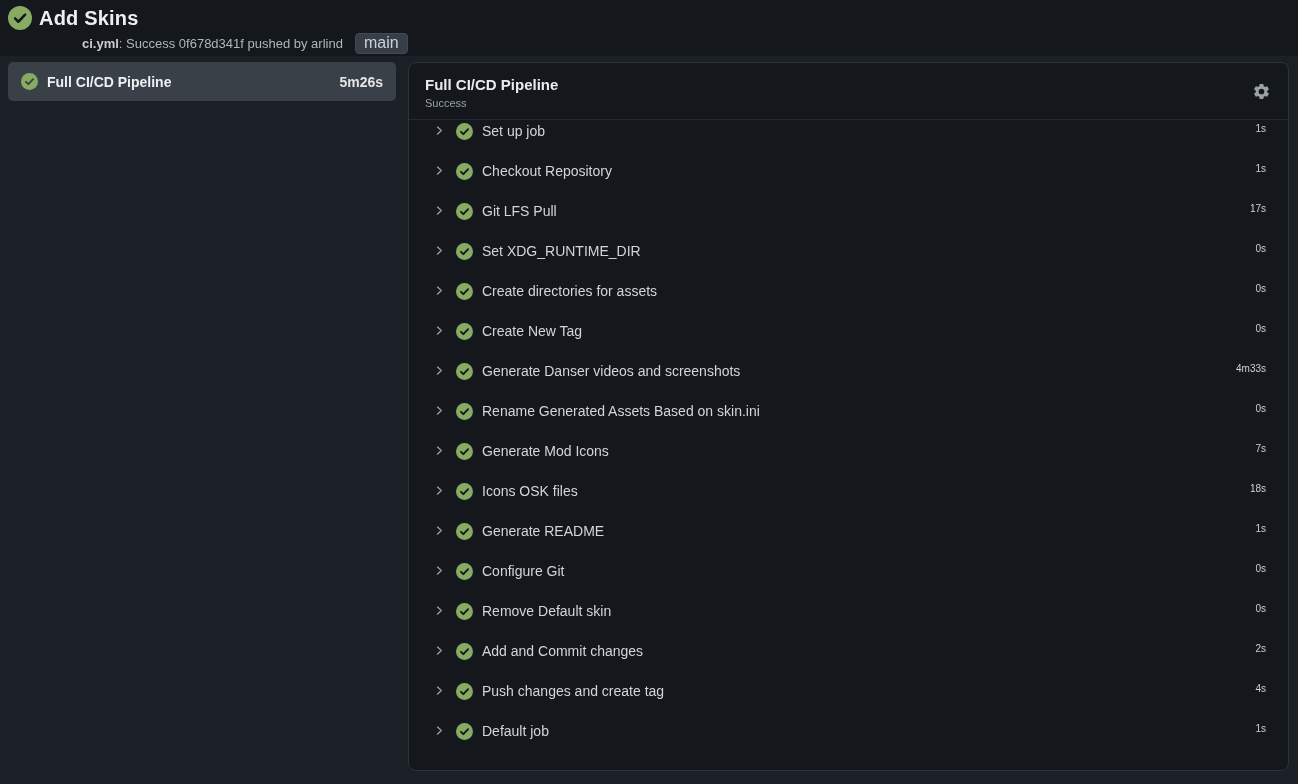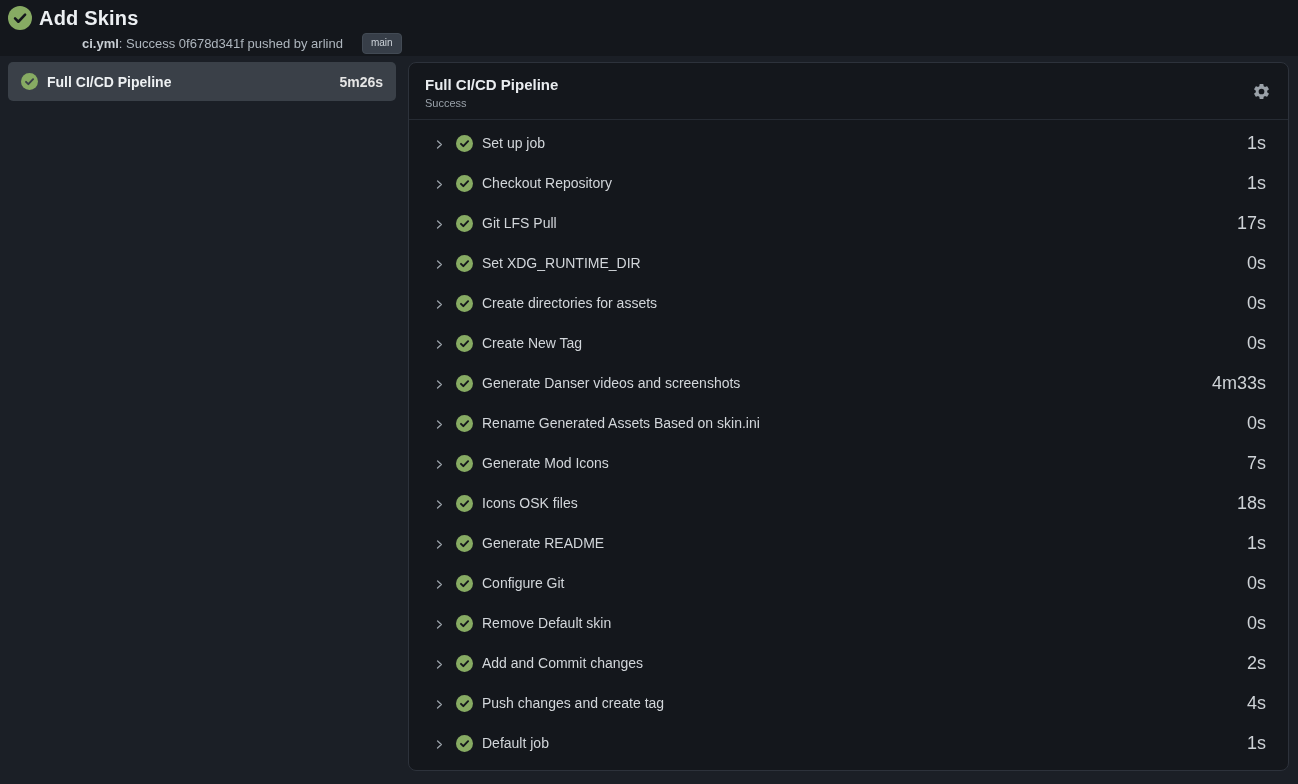--- a/index.html
+++ b/index.html
@@ -25,24 +25,24 @@
     letter-spacing: .2px;
     text-align: center;
   }
   .header-sub {
     margin: 3px 0 0 38px;
     display: flex; align-items: center;
     font-size: 13px; color: #aeb6be;
   }
   .header-sub b { color: #c8ced4; font-weight: 700; margin-left: 36px; }
   .branch-badge {
-    display: inline-block; margin-left: 19px;
+    display: inline-block; margin-left: 12px;
     padding: 2px 8px 3px 8px;
     background: #373e48; border: 1px solid #424a54; border-radius: 4px;
-    font-size: 10px; color: #ccd2d8; line-height: 14px;
+    font-size: 16px; color: #ccd2d8; line-height: 14px;
     cursor: pointer;
   }
 
   
   .job-card {
     position: absolute; left: 8px; top: 62px;
     width: 388px; height: 39px;
     background: #3a4048; border-radius: 5px;
     display: flex; align-items: center;
     padding: 0 13px;
@@ -77,32 +77,32 @@
     width: 22px; height: 22px;
     display: flex; align-items: center; justify-content: center;
     cursor: pointer; background: none; border: none; padding: 0;
   }
   .gear-btn svg { width: 19px; height: 19px; }
 
   
   .steps-list { padding: 3px 22px 6px 24px; }
   .step-row {
     height: 40px;
-    display: flex; align-items: center;
+    display: flex; 
     cursor: pointer;
   }
   .chevron-icon { width: 13px; height: 13px; flex: 0 0 auto; }
   .step-row .check-icon { width: 17px; height: 17px; margin-left: 10px; flex: 0 0 auto; }
   .step-name {
     margin-left: 9px;
     font-size: 14px; color: #d2d6da;
     flex: 1 1 auto;
     white-space: nowrap; overflow: hidden; text-overflow: ellipsis;
   }
-  .step-duration { font-size: 18px; color: #ced2d6; padding-left: 12px; }
+  .step-duration { font-size: 10px; color: #ced2d6; padding-left: 12px; }
 </style>
 </head>
 <body>
 
 <div class="page-header">
   <div class="header-row">
     <span class="header-status-icon">
       <svg viewBox="0 0 16 16" width="24" height="24">
         <circle cx="8" cy="8" r="8" fill="#87ab63"></circle>
         <path d="M4.7 8.3l2.2 2.2 4.5-4.7" fill="none" stroke="#14171c" stroke-width="1.7" stroke-linecap="round" stroke-linejoin="round"></path>

